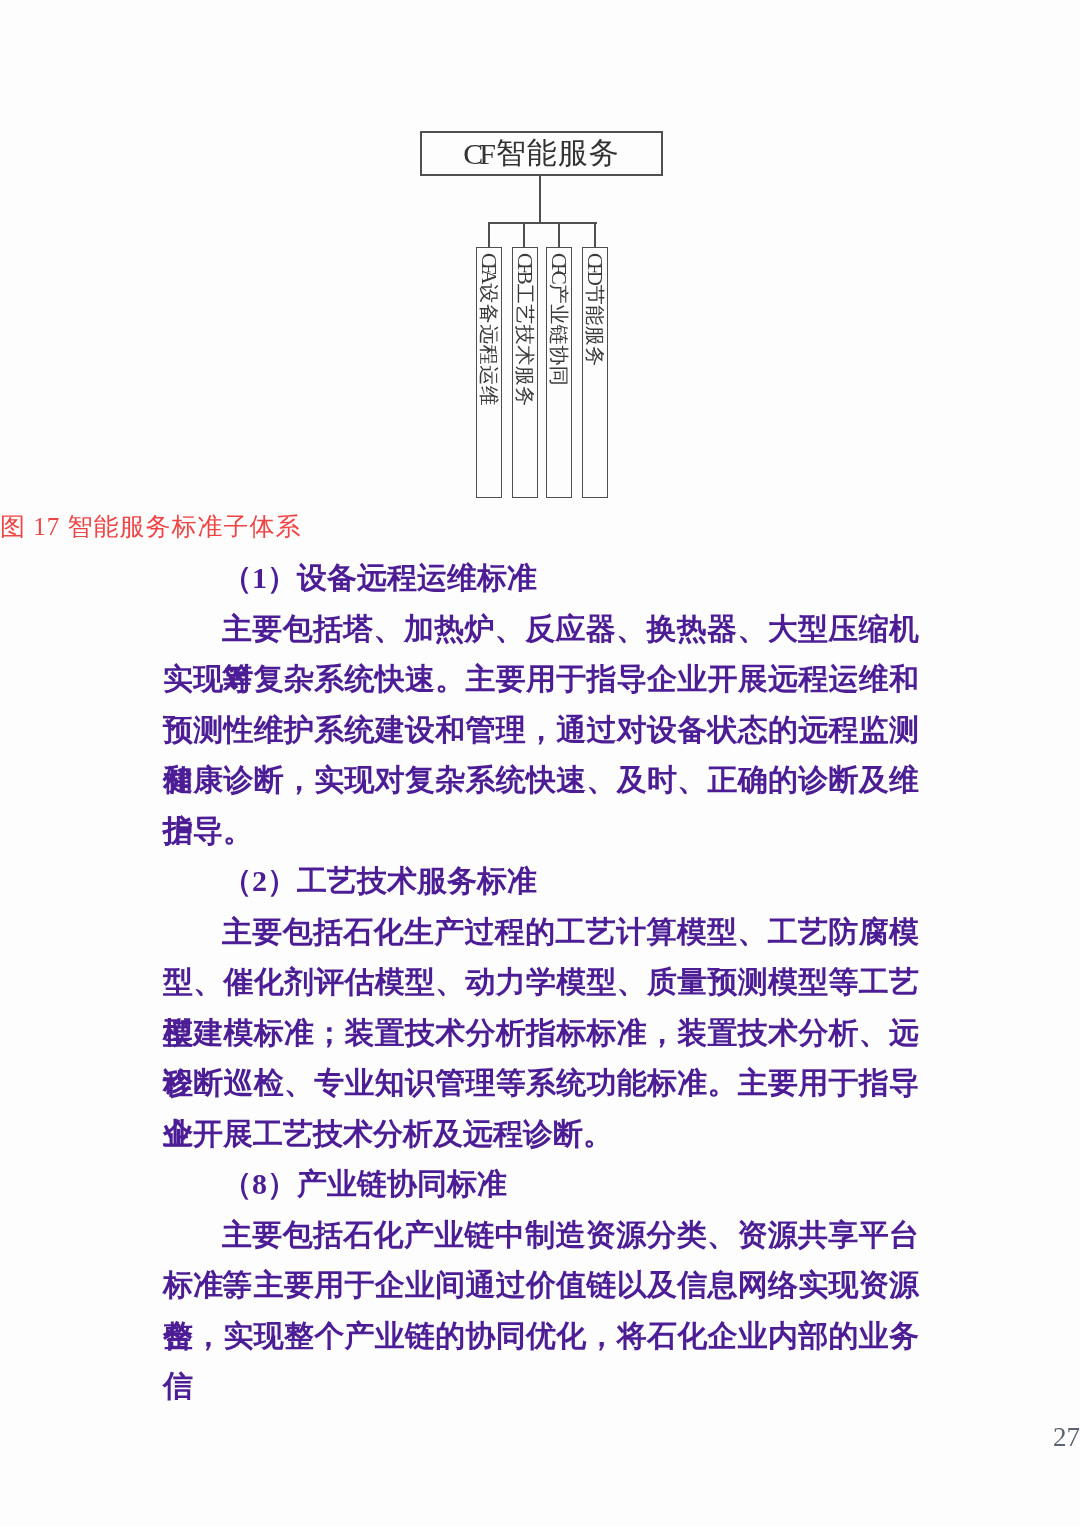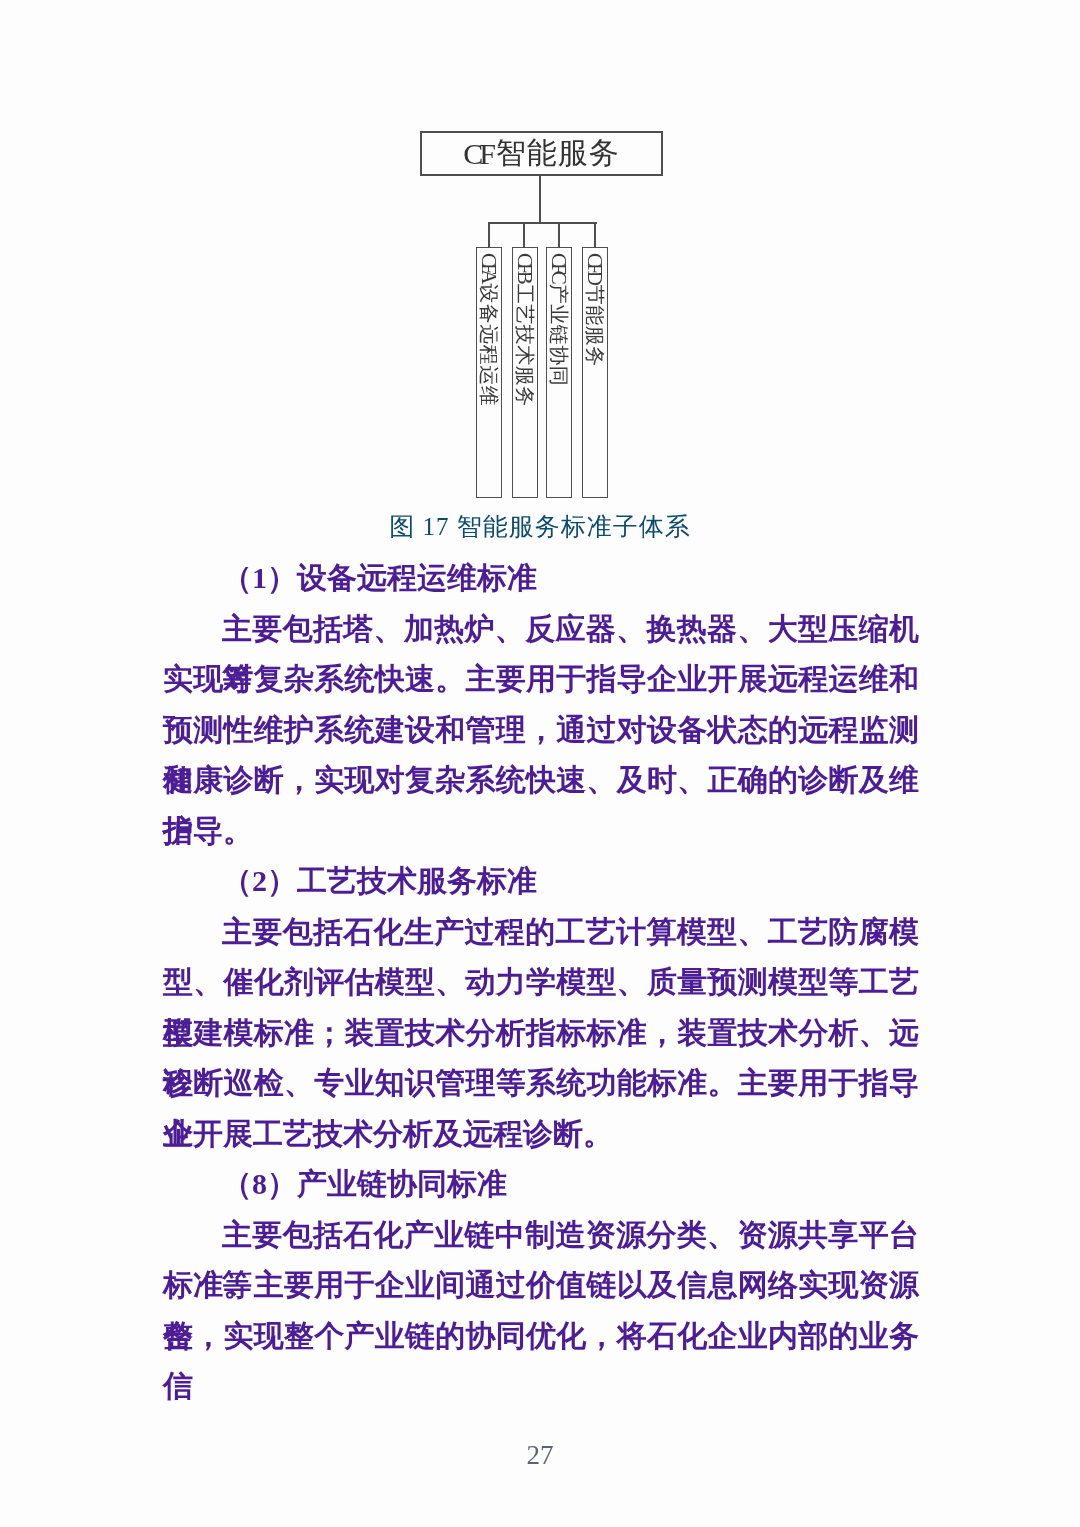--- a/index.html
+++ b/index.html
@@ -42,35 +42,35 @@
     transform:rotate(90deg); transform-origin:0 0;
     display:flex; align-items:center;
     padding-left:5px;
     font-size:20px; color:#3a3a3a; white-space:nowrap;
     letter-spacing:0.5px;
   }
   .vtext .code { letter-spacing:-4px; margin-right:3px; font-size:21px; }
 
   .caption {
     position:absolute; left:0; top:510px; width:1080px;
-    text-align:center; font-size:25px; color:#0c4a6e; letter-spacing:1px;
+    text-align:left; font-size:25px; color:#ef4444; letter-spacing:1px;
   }
 
   
   .body-text {
     position:absolute; left:163px; top:553px; width:756px;
     font-size:30px; line-height:50.5px; color:#4c1d95;font-weight:bold;
   }
   .line { height:50.5px; white-space:nowrap; }
   .line.fill { white-space:normal; text-align:justify; text-align-last:justify; }
   .line.ind { padding-left:59px; }
 
   .page-number {
     position:absolute; left:0; top:1422px; width:1080px;
-    text-align:center; font-size:27px; color:#5b6470;margin-top:18px;
+    text-align:right; font-size:27px; color:#5b6470;
   }
 </style>
 </head>
 <body>
 
 <div class="page">
 
   <div class="figure">
     <div class="root-box">
       <span class="code">CF</span>

